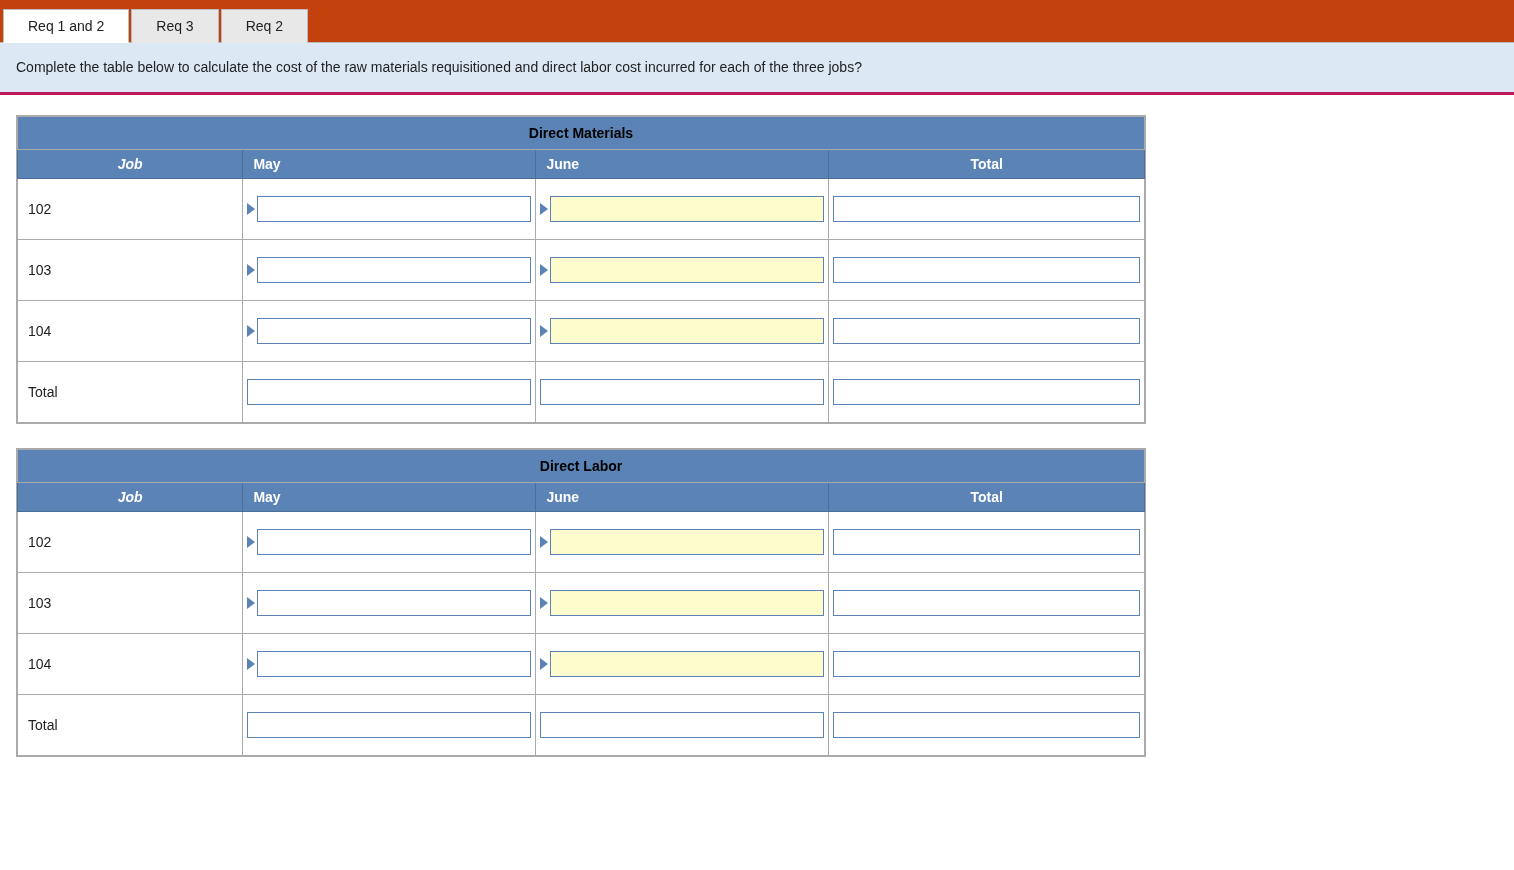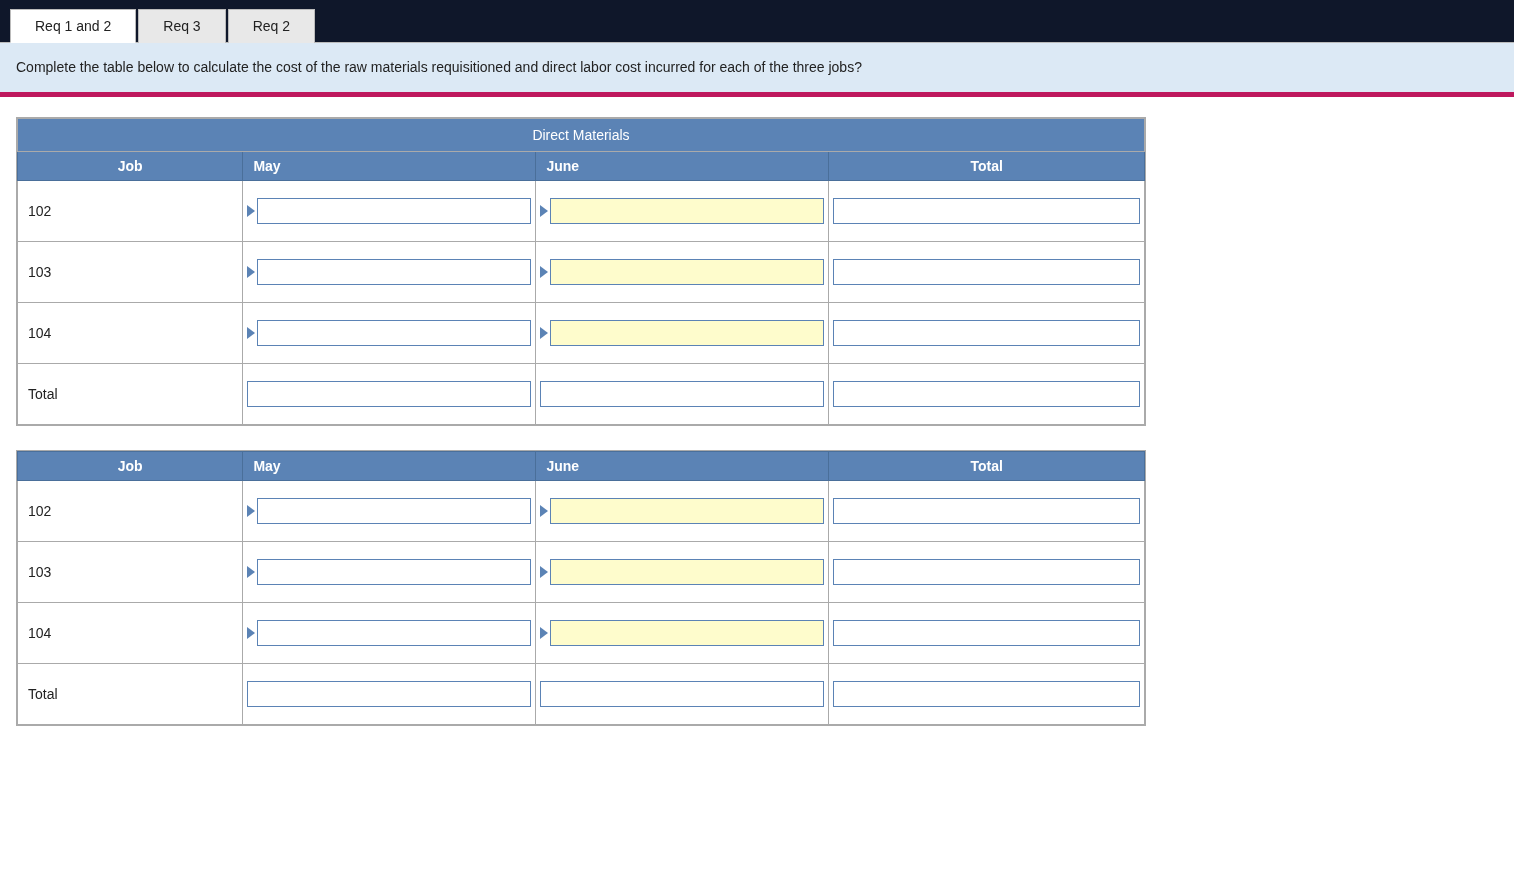--- a/index.html
+++ b/index.html
@@ -16,22 +16,22 @@
       min-height: 870px;
       margin: 0 auto;
       padding: 0;
     }
 
     
     .tabs {
       display: flex;
       border-bottom: 1px solid #bbb;
       padding-top: 8px;
-      padding-left: 10px;
-      background: #0f172a;
+      padding-left: 3px;
+      background: #c2410c;
     }
 
     .tab {
       padding: 8px 24px;
       cursor: pointer;
       border: 1px solid #bbb;
       border-bottom: none;
       background: #e8e8e8;
       margin-right: 2px;
       font-size: 14px;
@@ -47,21 +47,21 @@
     }
 
     
     .instruction-box {
       background: #dce9f5;
       padding: 14px 16px;
       margin: 0;
       font-size: 14px;
       line-height: 1.5;
       color: #222;
-      border-bottom: 5px solid #be185d;
+      border-bottom: 3px solid #be185d;
     }
 
     
     .content-area {
       padding: 20px 16px;
       background: #fff;
     }
 
     
     .table-wrapper {
@@ -71,38 +71,39 @@
       max-width: 1130px;
     }
 
     table {
       width: 100%;
       border-collapse: collapse;
     }
 
     .section-header {
       background: #5b83b5;
-      color: #ffffff;
-      font-weight: normal;
+      color: #000000;
+      font-weight: bold;
       text-align: center;
       padding: 8px;
       font-size: 14px;
     }
 
     .col-header {
       background: #5b83b5;
       color: #fff;
       font-weight: bold;
       padding: 6px 10px;
       font-size: 14px;
       border: 1px solid #4a6f9a;
     }
 
     .col-header.job-col {
       width: 20%;
+      font-style: italic;
     }
     .col-header.month-col {
       width: 26%;
       text-align: left;
     }
     .col-header.total-col {
       width: 28%;
       text-align: center;
     }
 
@@ -271,20 +272,23 @@
             </td>
           </tr>
         </tbody>
       </table>
     </div>
 
     <div class="table-wrapper">
       <table>
         <thead>
           <tr>
+            <td colspan="4" class="section-header">Direct Labor</td>
+          </tr>
+          <tr>
             <th class="col-header job-col">Job</th>
             <th class="col-header month-col">May</th>
             <th class="col-header month-col">June</th>
             <th class="col-header total-col">Total</th>
           </tr>
         </thead>
         <tbody>
 
           <tr class="data-row">
             <td class="job-label">102</td>

